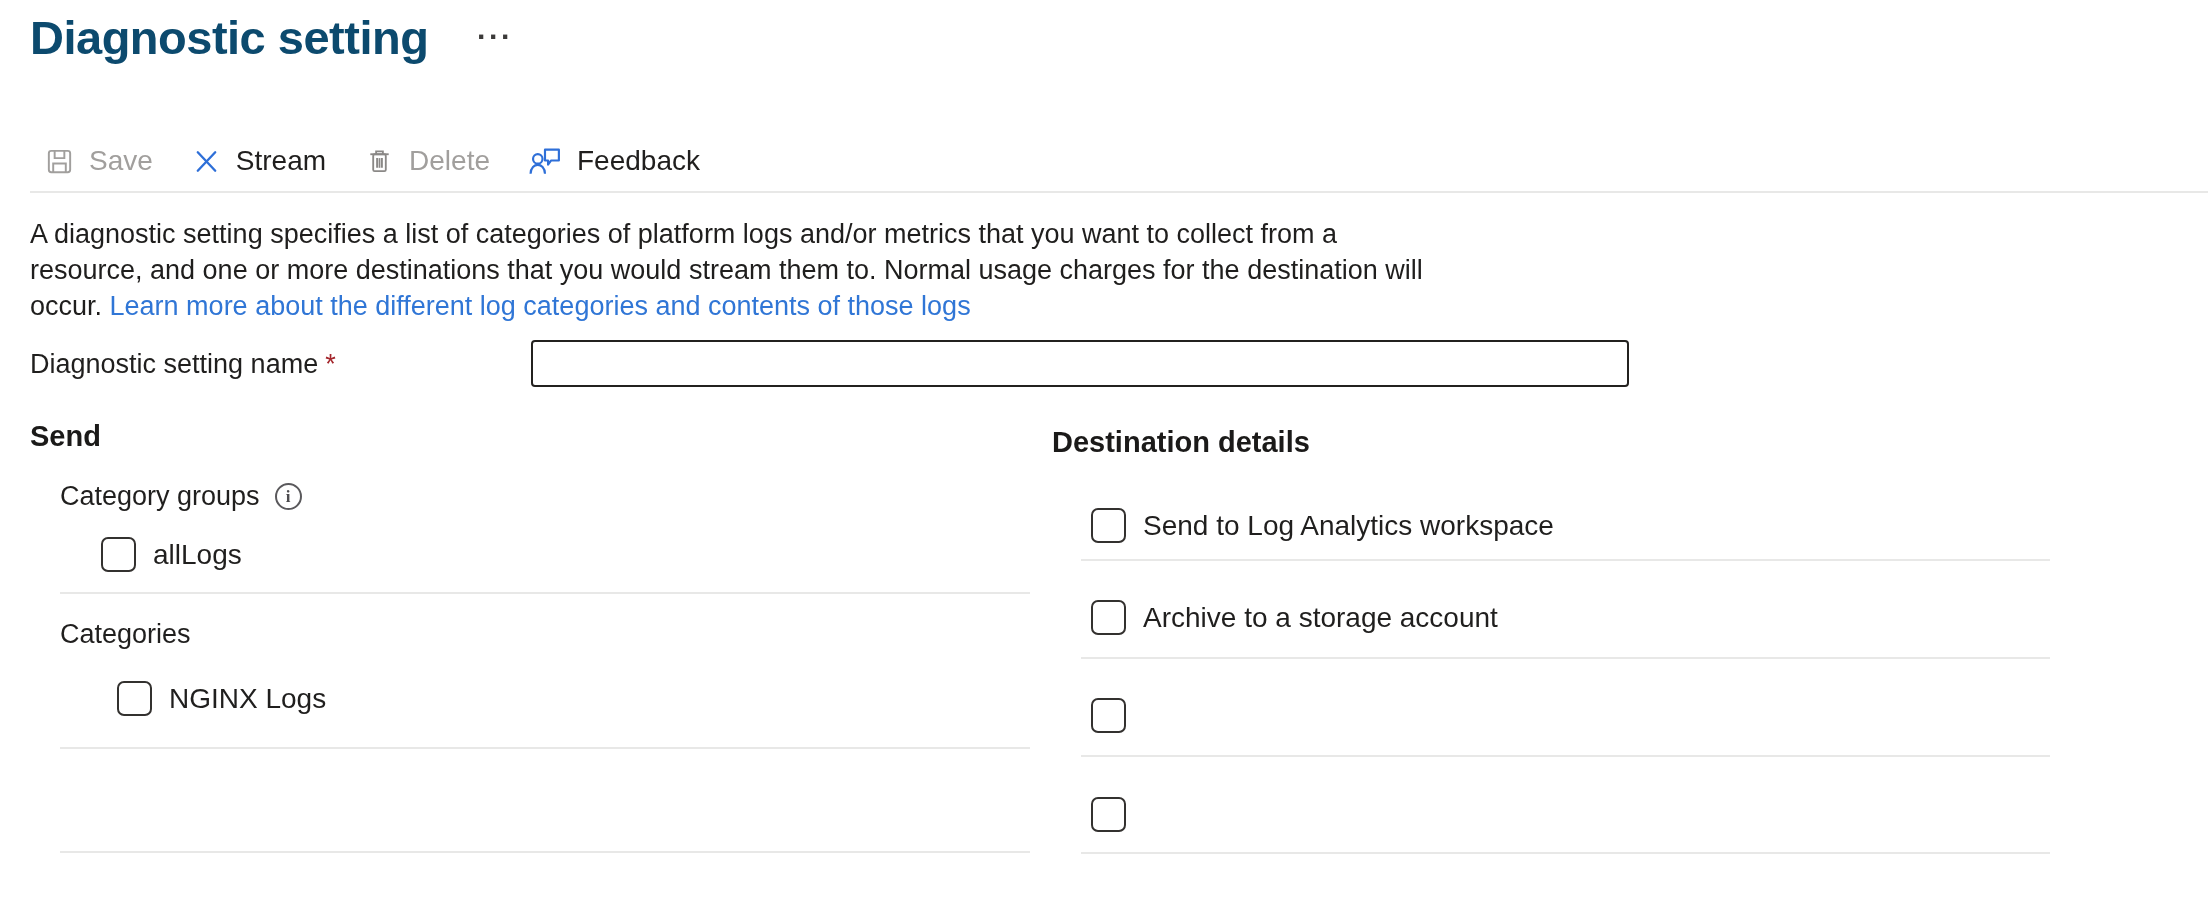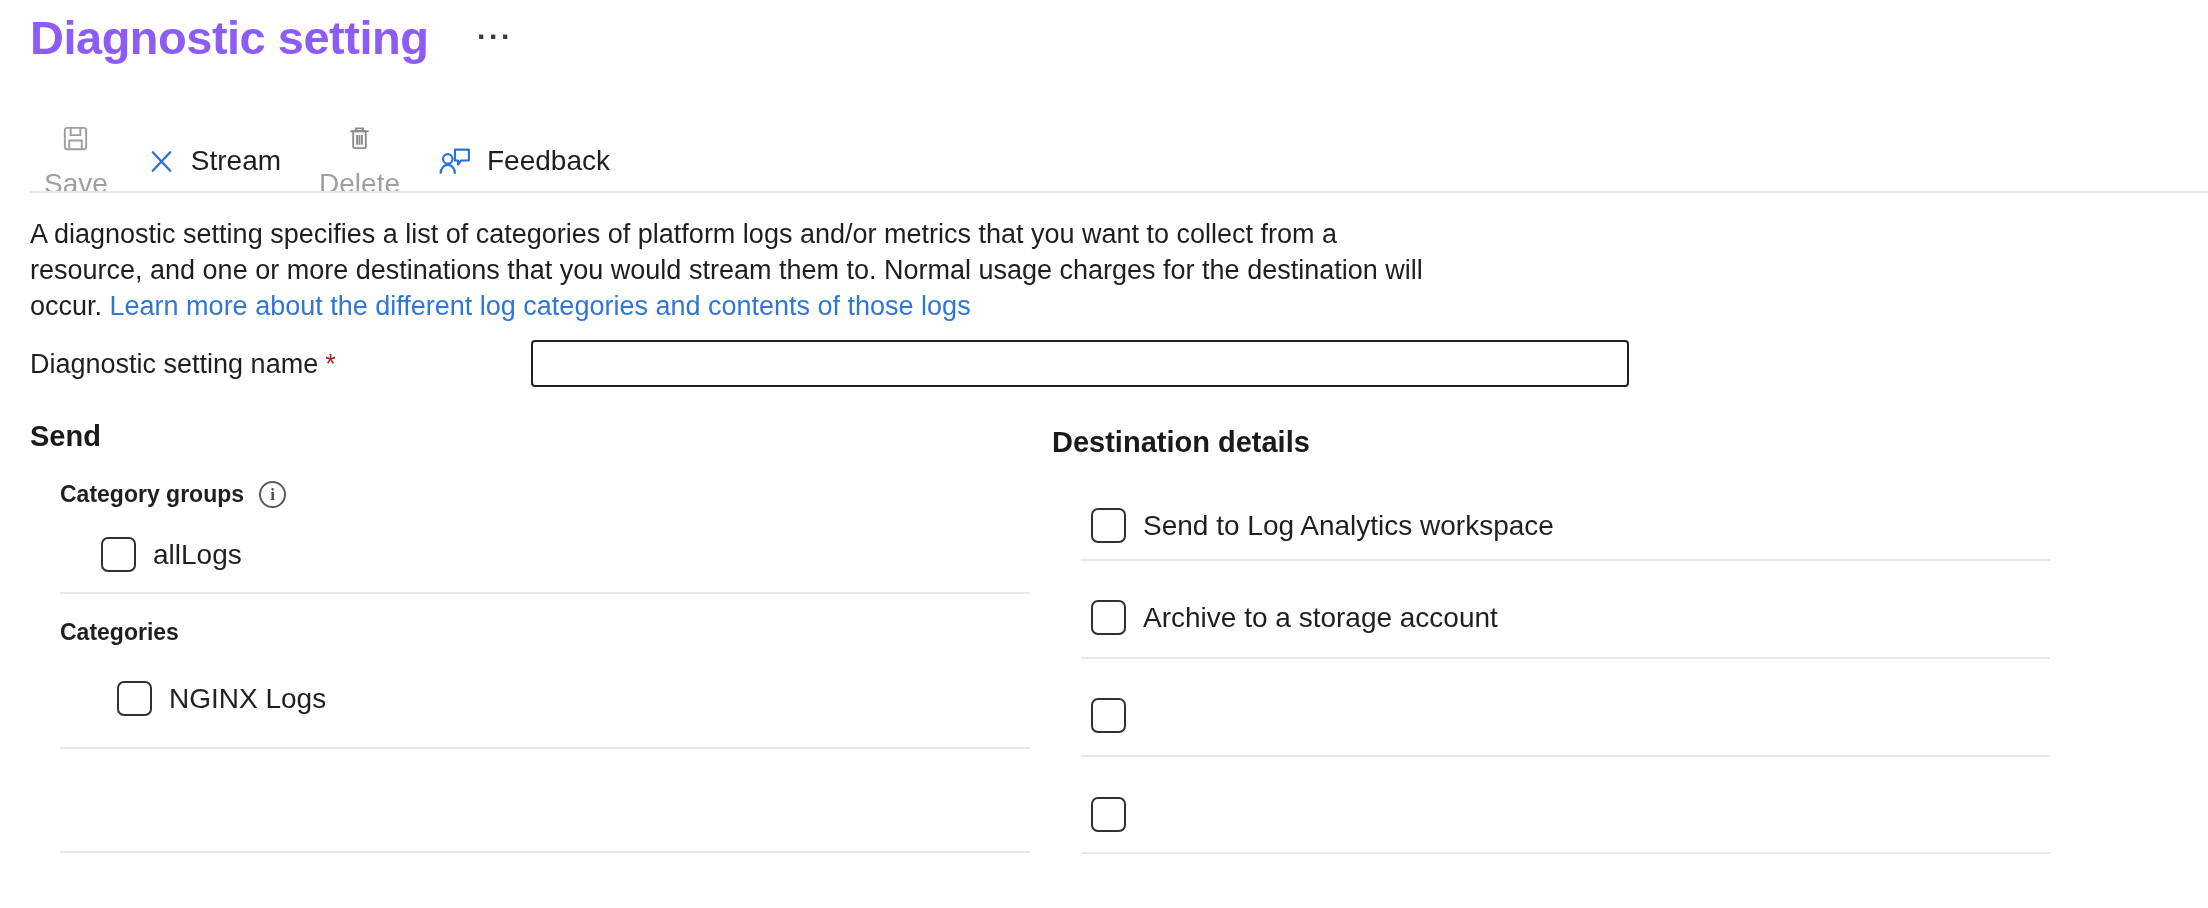--- a/index.html
+++ b/index.html
@@ -13,42 +13,42 @@
     --divider:#e8e8e7;
     --input_border:#23211f;
     --required:#a4262c;
   }
   *{margin:0;padding:0;box-sizing:border-box;}
   html,body{background:#fff;}
   body{font-family:"Liberation Sans","DejaVu Sans",sans-serif;color:var(--text);}
   #page{position:relative;width:2208px;height:908px;background:#fff;overflow:hidden;}
 
   
-  .page-title{position:absolute;left:30px;top:10px;font-size:47px;font-weight:700;color:#8b5cf6;letter-spacing:-0.5px;}
+  .page-title{position:absolute;left:30px;top:10px;font-size:47px;font-weight:700;color:#0c4a6e;letter-spacing:-0.5px;}
   .more{position:absolute;left:477px;top:20px;font-size:30px;font-weight:700;color:#3b3a39;letter-spacing:2px;cursor:pointer;}
 
   
   .toolbar{position:absolute;left:44px;top:134px;display:flex;align-items:center;gap:38px;height:54px;}
   .tb-item{display:flex;align-items:center;gap:14px;background:none;border:none;font-family:inherit;font-size:28px;color:var(--text);cursor:pointer;padding:0;}
-  .tb-item[data-enabled="false"]{color:var(--disabled);cursor:default;flex-direction:column;}
+  .tb-item[data-enabled="false"]{color:var(--disabled);cursor:default;}
   .tb-item svg{display:block;}
   .rule{position:absolute;left:30px;top:191px;width:2178px;height:2px;background:var(--divider);}
 
   
   .desc{position:absolute;left:30px;top:216px;width:1420px;font-size:27px;line-height:36px;color:#1f1e1d;}
   .desc a{color:var(--link);text-decoration:none;cursor:pointer;}
 
   
   .name-label{position:absolute;left:30px;top:349px;font-size:27px;color:var(--text);}
   .req{color:var(--required);margin-left:7px;}
   .name-input{position:absolute;left:531px;top:340px;width:1098px;height:47px;border:2px solid var(--input_border);border-radius:4px;background:#fff;font-family:inherit;font-size:27px;padding:0 14px;outline:none;}
 
   
   .sec-heading{position:absolute;font-size:29px;font-weight:700;color:#1b1a19;}
-  .sub-label{position:absolute;font-size:23px;color:var(--text);font-weight:bold;}
+  .sub-label{position:absolute;font-size:27px;color:var(--text);}
   .cg-row{position:absolute;left:60px;top:481px;display:flex;align-items:center;gap:15px;}
   .info{width:27px;height:27px;border:2px solid #5a595c;border-radius:50%;display:inline-flex;align-items:center;justify-content:center;color:#4c4b4e;cursor:pointer;}
   .info::after{content:"i";font-size:17px;font-weight:600;font-family:"Liberation Serif",serif;}
 
   
   .row{position:absolute;display:flex;align-items:center;gap:17px;cursor:pointer;margin-left:8px;}
   .cb{width:35px;height:35px;border:2.5px solid #33312f;border-radius:7px;background:#fff;display:inline-flex;align-items:center;justify-content:center;flex:0 0 auto;}
   .cb .tick{display:none;}
   .cb[data-checked="true"]{background:var(--checkbox_fill);border-color:var(--checkbox_fill);}
   .cb[data-checked="true"] .tick{display:block;}

